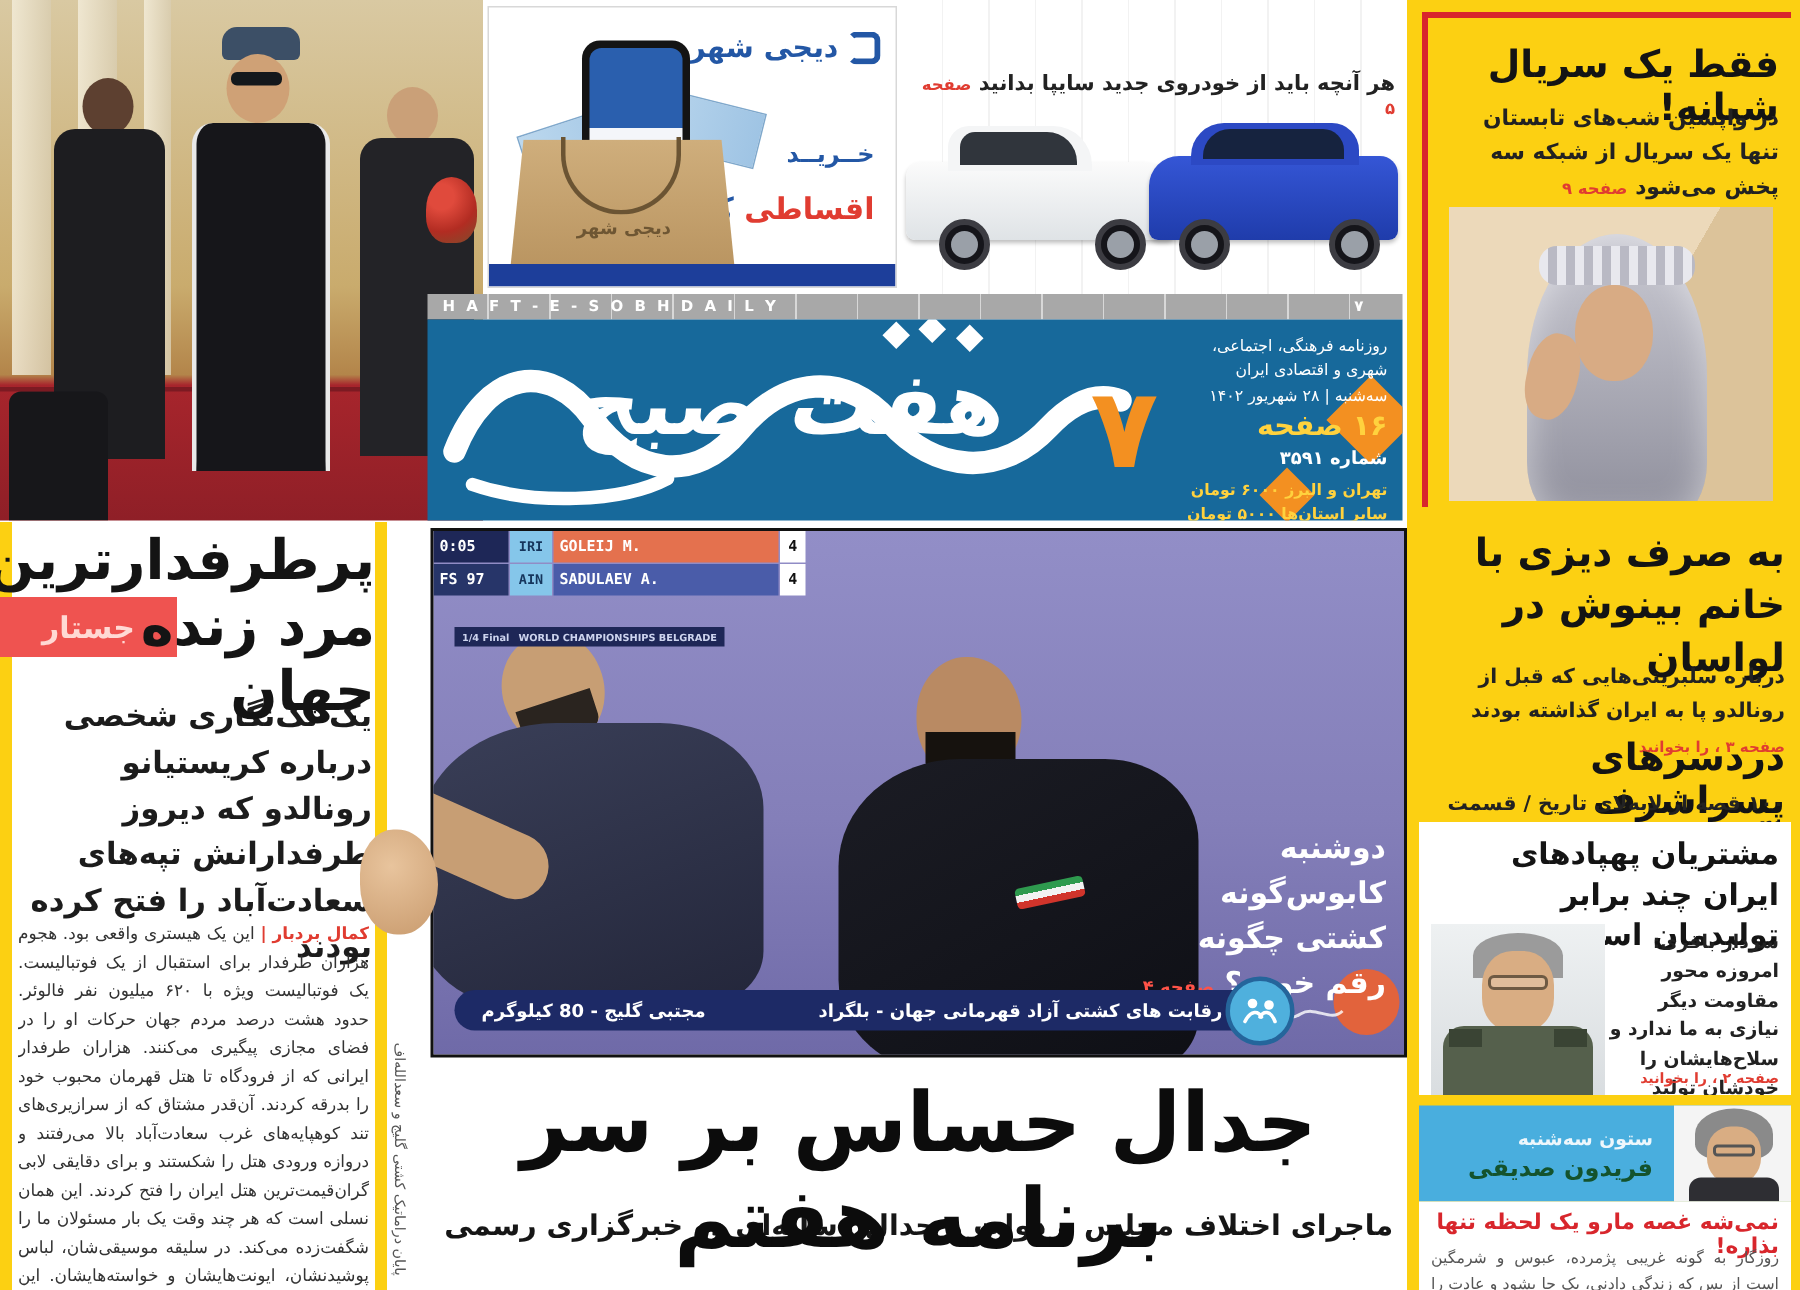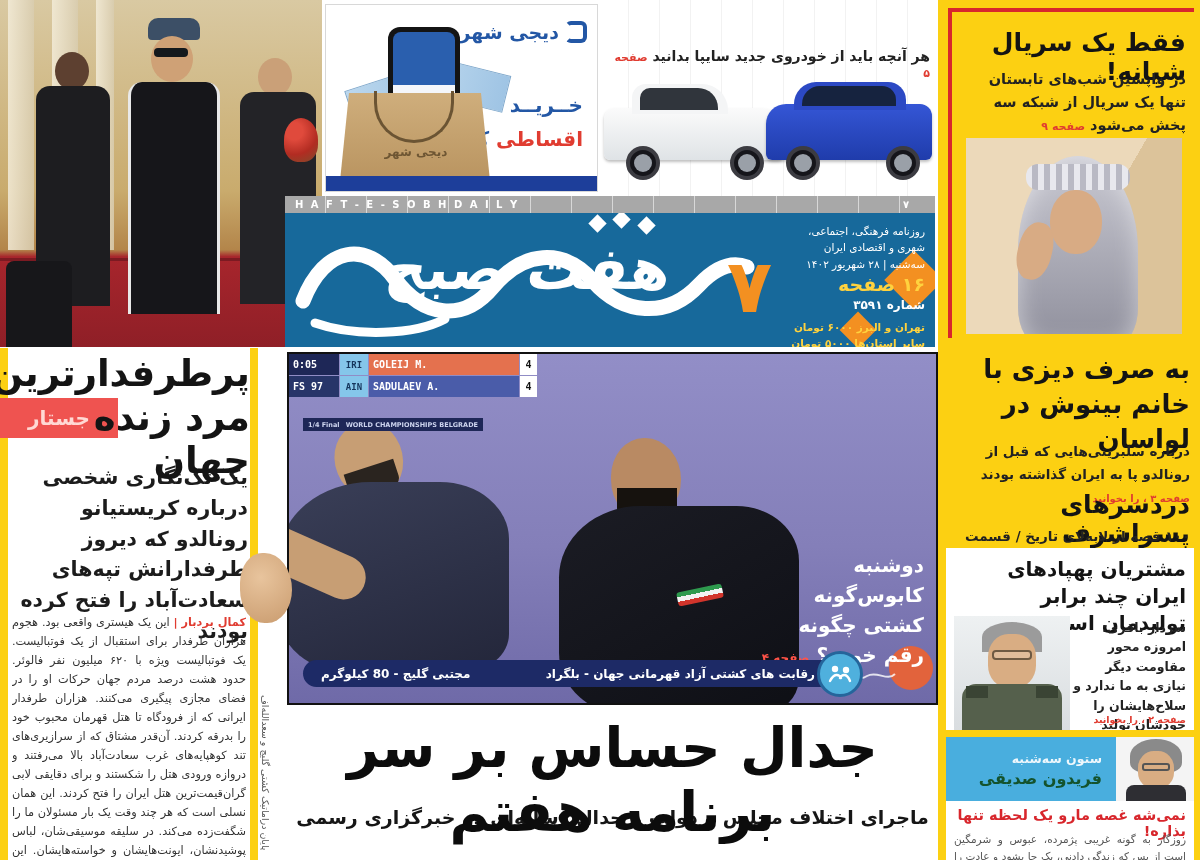--- a/index.html
+++ b/index.html
@@ -129,21 +129,21 @@
     <div class="abs" style="left:284px;top:118px;width:34px;height:44px;background:radial-gradient(circle at 30% 30%,#e04a3c 22%,#b22c22 60%,#7e4d2c 100%);border-radius:50% 50% 40% 40%;"></div>
 
     <div class="abs" style="left:6px;bottom:0;width:66px;height:86px;background:#17171a;border-radius:8px 8px 0 0;"></div>
   </div>
 
   <div class="abs ad">
     <div class="abs ad-brand">
       <span class="ad-mark"></span>
       <span class="ad-brand-text">دیجی شهر</span>
     </div>
-    <div class="abs fa" style="right:14px;top:88px;color:#2357a5;font-size:20px;font-weight:900;">خــریــد</div>
+    <div class="abs fa" style="right:14px;top:88px;color:#2357a5;font-size:16px;font-weight:900;">خــریــد</div>
     <div class="abs fa" style="right:14px;top:122px;font-size:20px;font-weight:900;">
       <span class="red">اقساطی</span>
       <span style="color:#2357a5;">کالا</span>
     </div>
     <div class="abs note" style="left:22px;top:72px;transform:rotate(-18deg);"></div>
     <div class="abs note" style="left:96px;top:60px;transform:rotate(14deg);"></div>
     <div class="abs phone">
         <div class="phone-screen"></div>
       </div>
     <div class="abs bag"></div>

